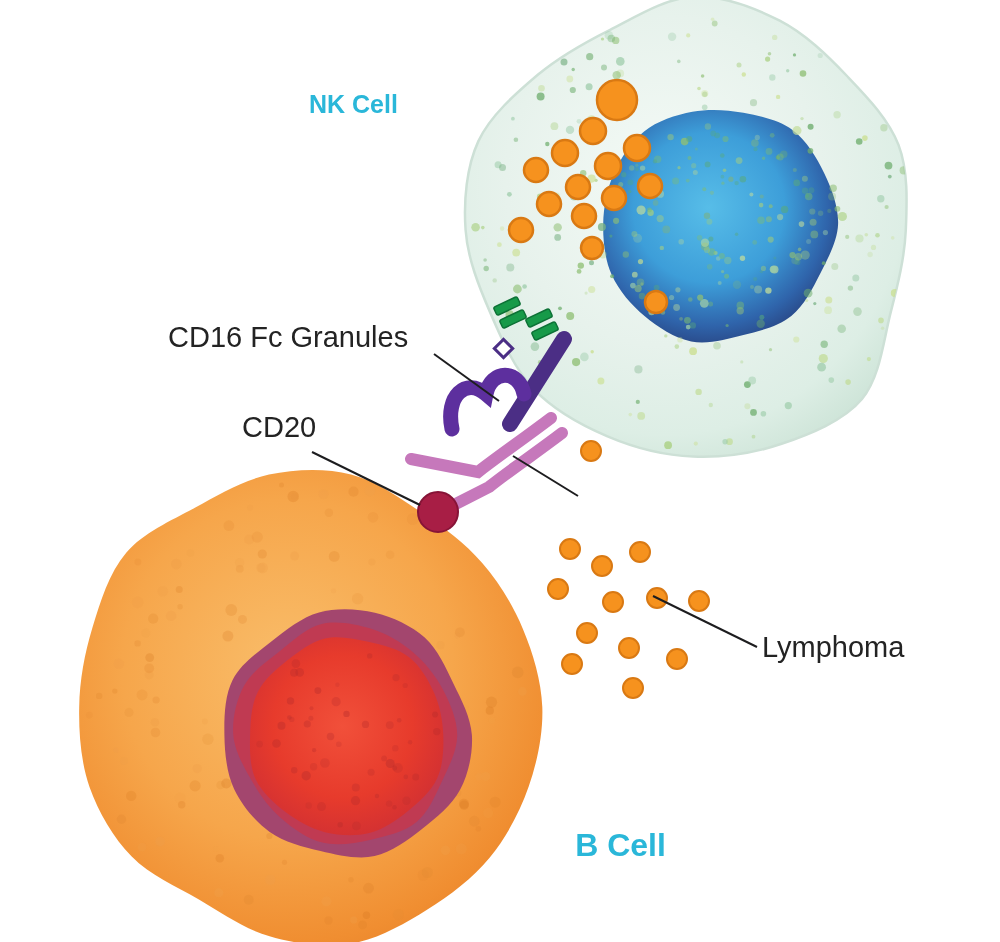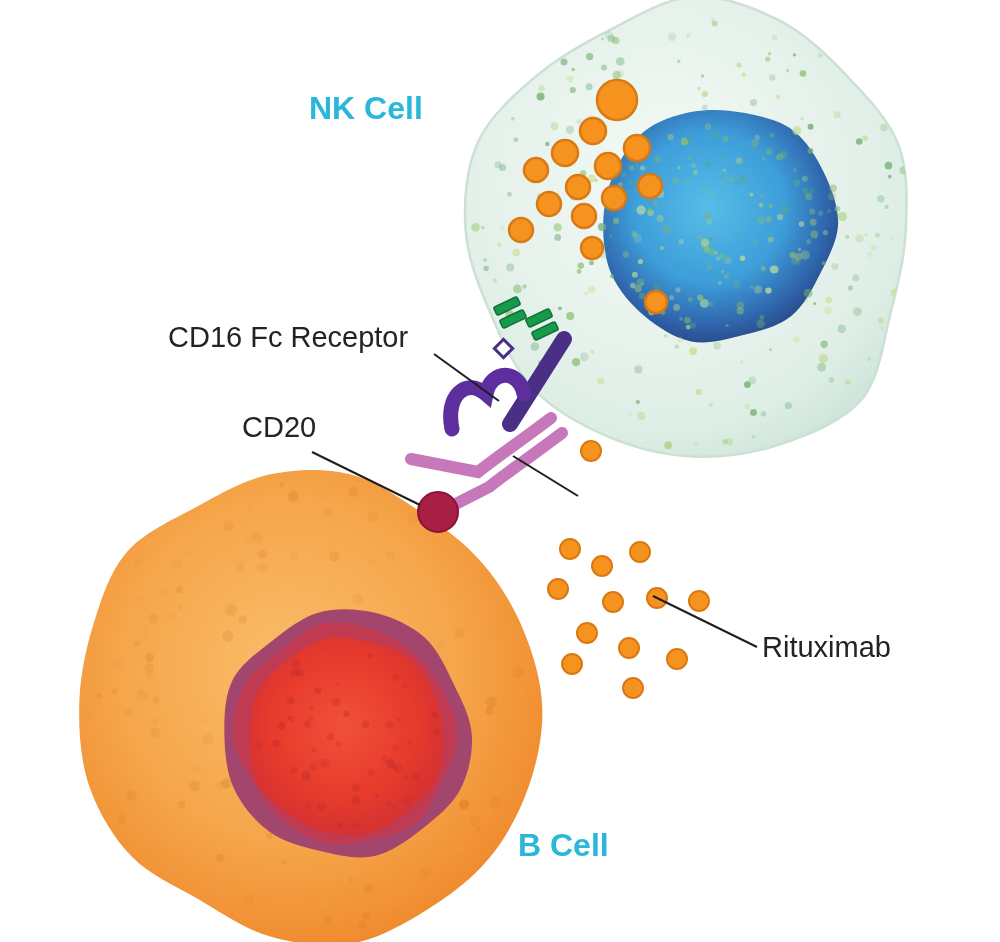--- a/index.html
+++ b/index.html
@@ -2,26 +2,26 @@
 <html><head>
 <meta charset="utf-8">
 <style>
   html,body{margin:0;padding:0;background:#ffffff;}
   body{width:1000px;height:942px;overflow:hidden;font-family:"Liberation Sans",sans-serif;}
   .stage{position:relative;width:1000px;height:942px;background:#ffffff;}
   .stage svg{position:absolute;left:0;top:0;}
   .lbl{position:absolute;white-space:nowrap;}
   .lbl-black{color:#232323;font-size:29px;font-weight:400;}
   .lbl-cyan{color:#2ab7d9;font-weight:700;}
-  #lbl-nk{left:309px;top:90px;font-size:32px;}
+  #lbl-nk{left:309px;top:90px;font-size:25px;}
   #lbl-cd16{left:168px;top:321px;}
   #lbl-cd20{left:242px;top:411px;}
   #lbl-ritux{left:584px;top:485px;}
   #lbl-gran{left:762px;top:631px;}
-  #lbl-bcell{left:518px;top:826px;width:205px;font-size:32px;line-height:39px;white-space:normal;}
+  #lbl-bcell{left:518px;top:826px;width:205px;font-size:32px;line-height:39px;text-align:center;white-space:normal;}
 </style>
 </head>
 <body>
 
 <div class="stage">
   <svg id="scene" width="1000" height="942" viewBox="0 0 1000 942">
     <defs id="defs">
       <radialGradient id="gradNkBody" cx="45%" cy="40%" r="65%">
         <stop offset="0%" stop-color="#f4faf6"></stop>
         <stop offset="55%" stop-color="#e7f2ec"></stop>
@@ -617,19 +617,19 @@
 
     <g id="pointers">
       <line x1="434" y1="354" x2="499" y2="401" stroke-width="2" stroke="#1d1d1f"></line>
       <line x1="312" y1="452" x2="420" y2="505" stroke-width="2" stroke="#1d1d1f"></line>
       <line x1="578" y1="496" x2="513" y2="456" stroke-width="2" stroke="#1d1d1f"></line>
       <line x1="757" y1="647" x2="653" y2="596" stroke-width="2" stroke="#1d1d1f"></line>
     </g>
   </svg>
 
   <div id="lbl-nk" class="lbl lbl-cyan">NK Cell</div>
-  <div id="lbl-cd16" class="lbl lbl-black">CD16 Fc Receptor</div>
+  <div id="lbl-cd16" class="lbl lbl-black">CD16 Fc Granules</div>
   <div id="lbl-cd20" class="lbl lbl-black">CD20</div>
-  <div id="lbl-gran" class="lbl lbl-black">Rituximab</div>
+  <div id="lbl-gran" class="lbl lbl-black">Lymphoma</div>
   <div id="lbl-bcell" class="lbl lbl-cyan">
     <div>B Cell</div>
   </div>
 </div>
 
 </body></html>

